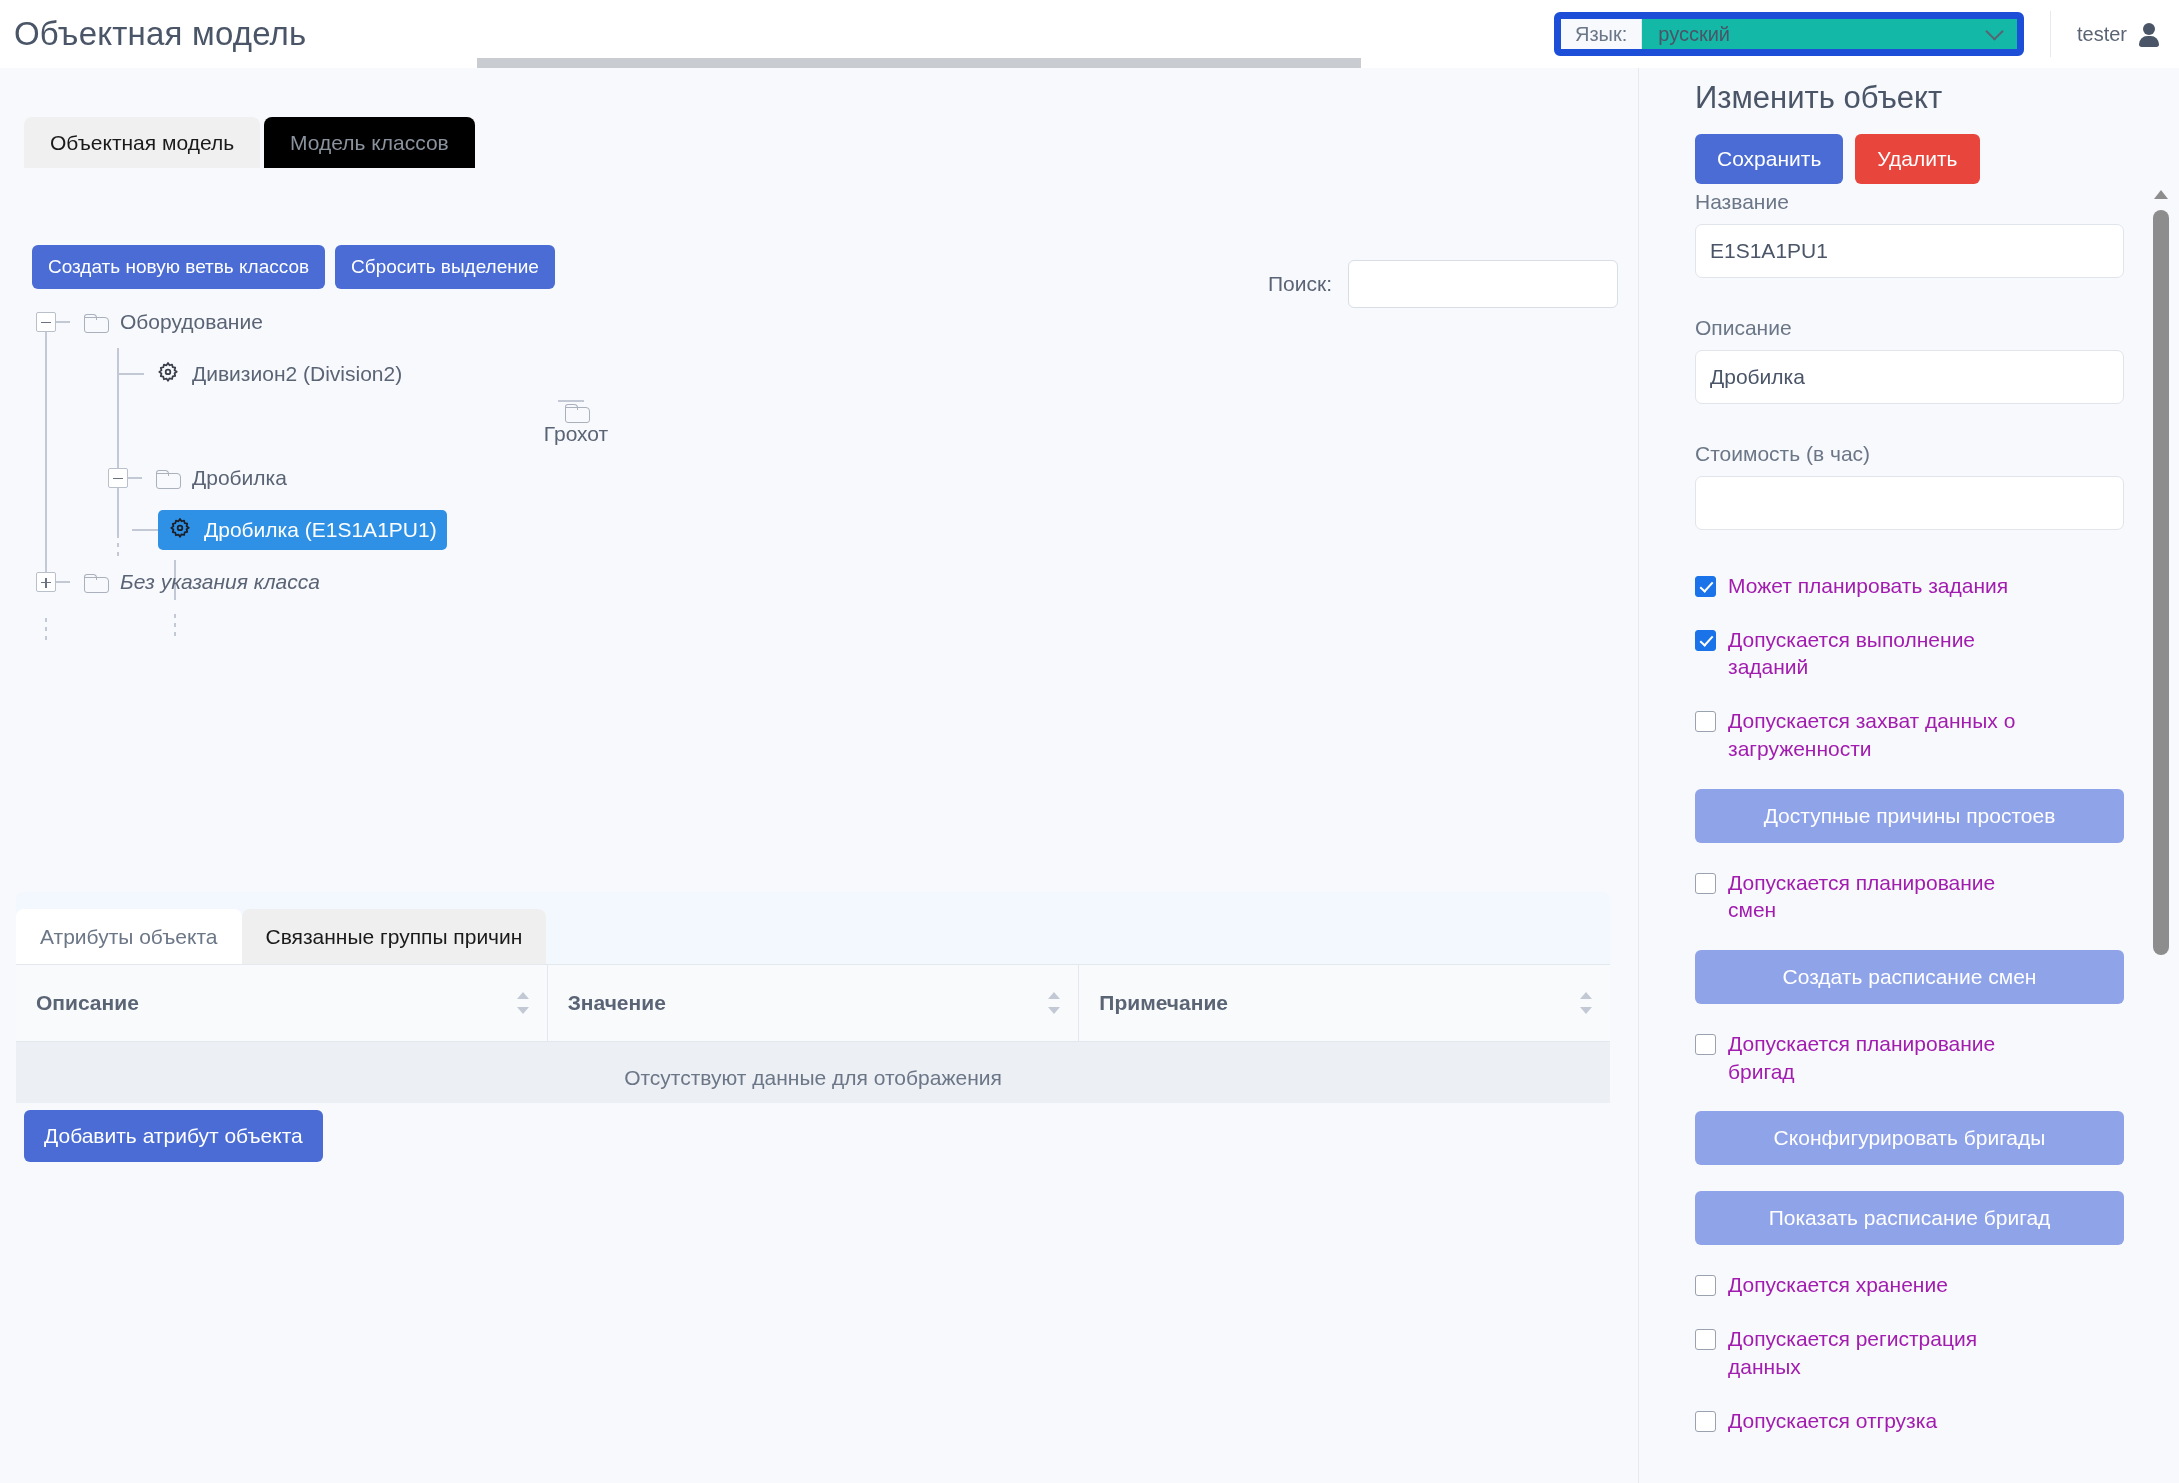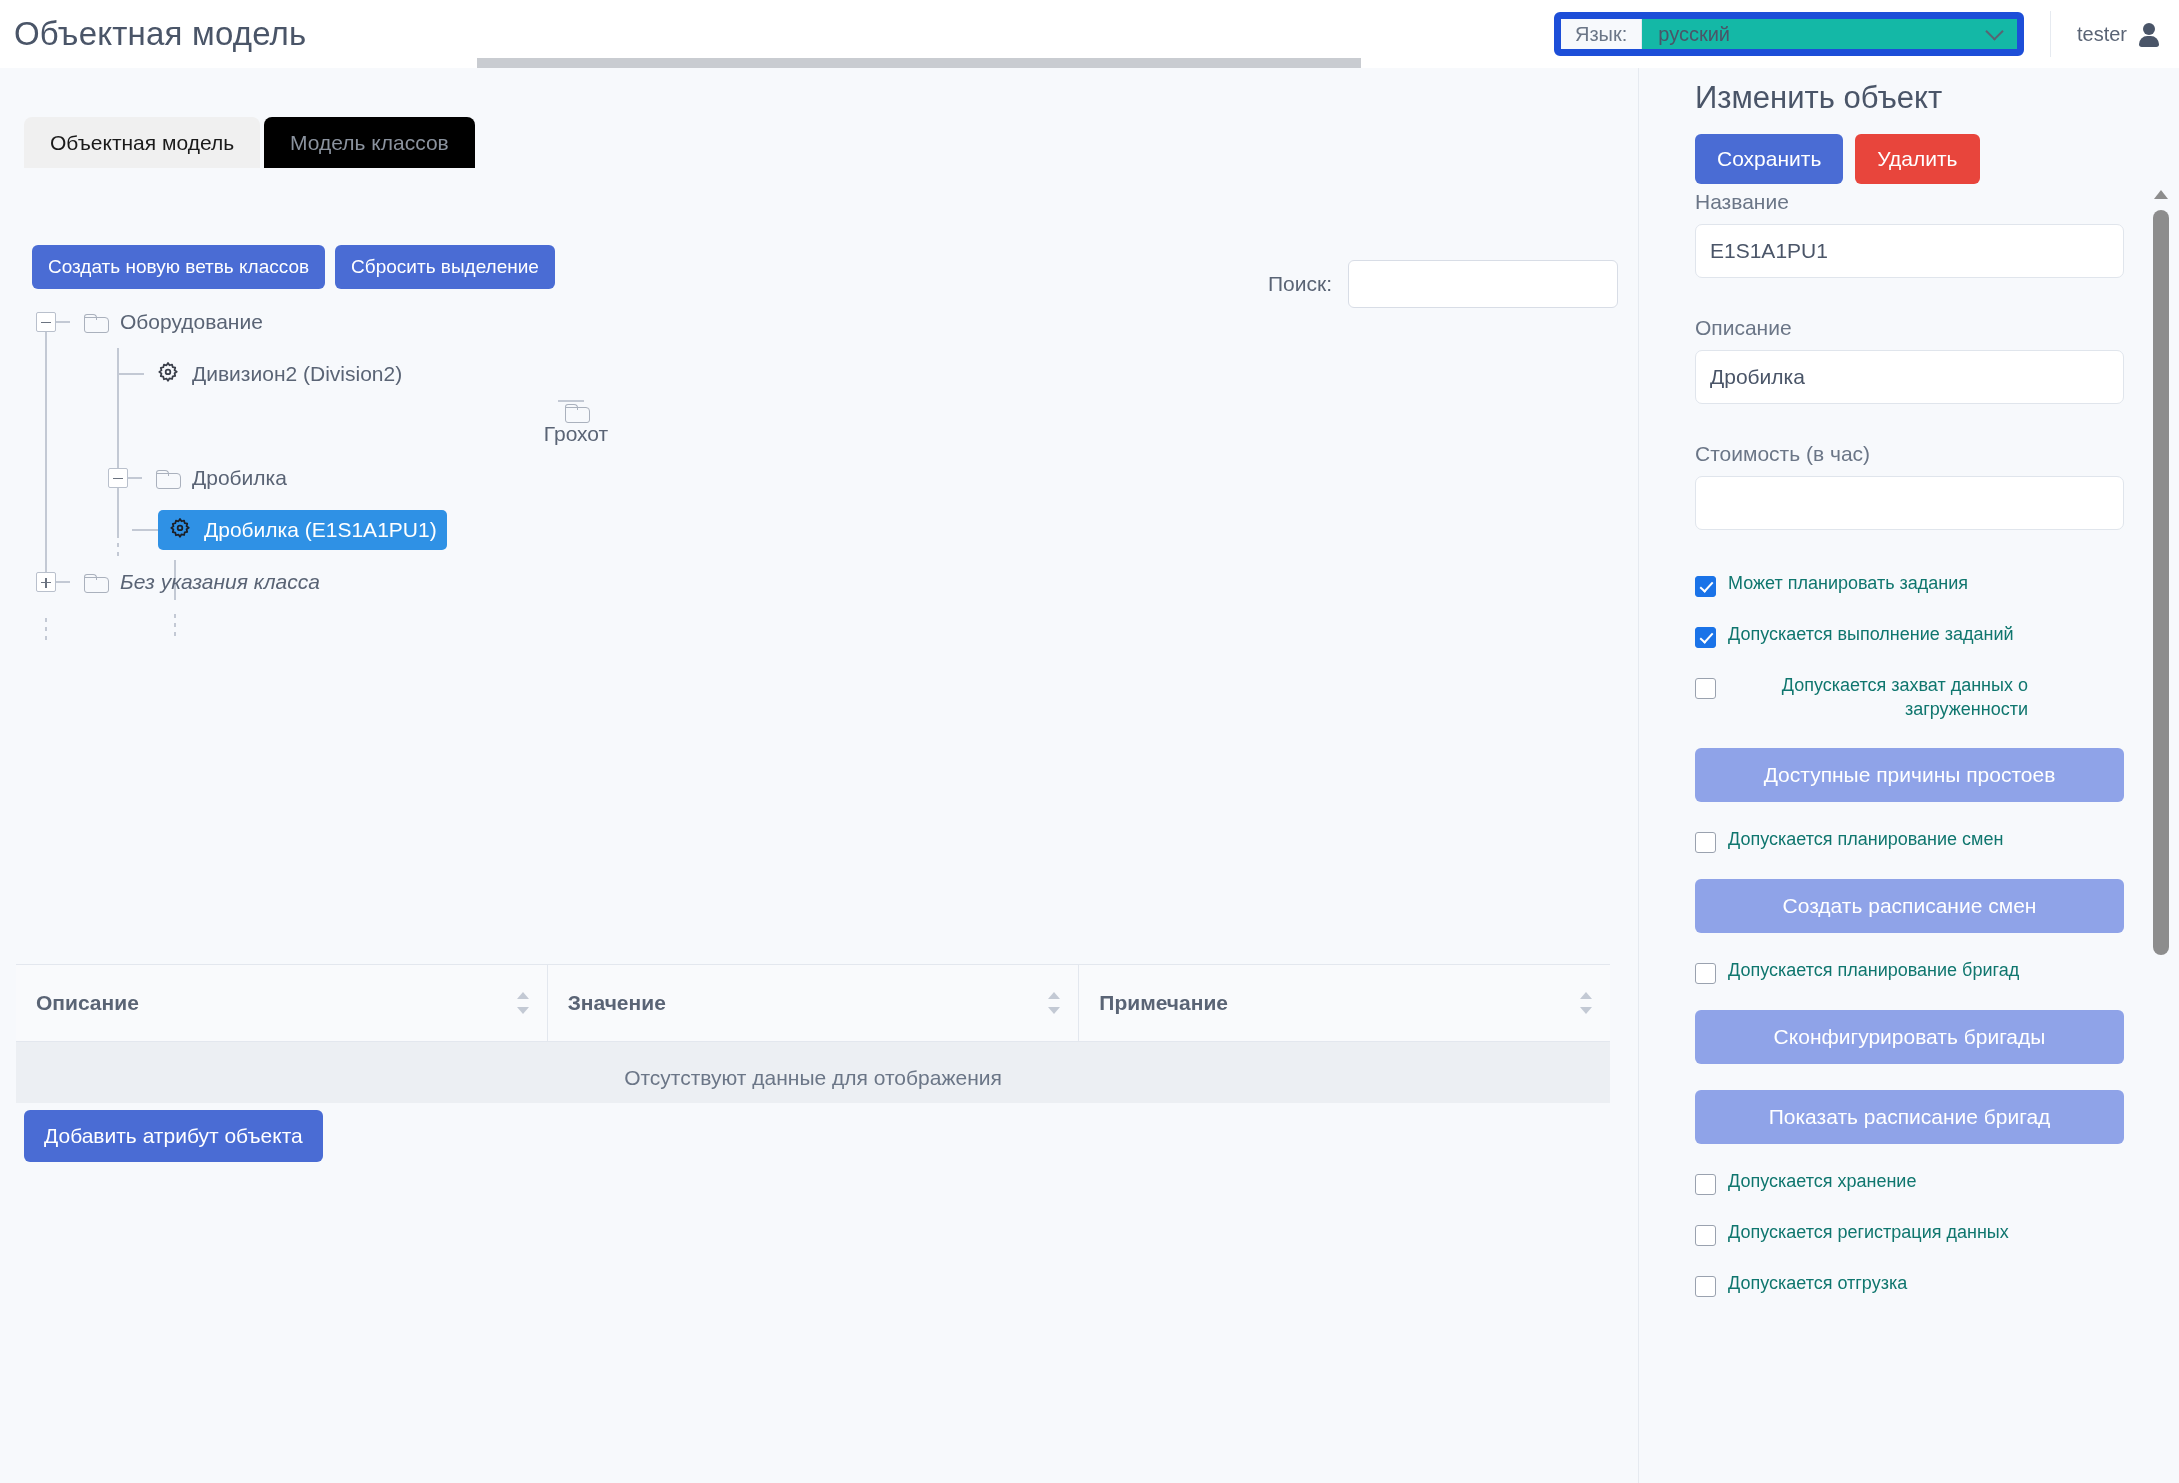--- a/index.html
+++ b/index.html
@@ -314,21 +314,21 @@
     position: relative; cursor: pointer;
   }
   .chk.on { background: #1a73e8; border-color: #1a73e8; }
   .chk.on::after {
     content: ""; position: absolute; left: 6.5px; top: 2px;
     width: 5px; height: 11px;
     border: solid #fff; border-width: 0 2.6px 2.6px 0;
     transform: rotate(42deg);
   }
   .chk-label {
-    font-size: 18px; color: #0f766e; line-height: 1.32; max-width: 300px; text-align: right;
+    font-size: 21px; color: #a21caf; line-height: 1.32; max-width: 300px;
   }
   .rp-wide-btn {
     display: block; width: 100%;
     font-size: 21px; padding: 15px 0; margin-bottom: 26px;
     text-align: center;
   }
 
   
   .sb-track {
     position: absolute; right: 8px; top: 122px;
@@ -445,20 +445,24 @@
       </div>
 
       <div class="tnode" style="padding-left:12px;">
         <span class="toggle plus"></span>
         <span class="tstub"></span>
         <span class="folder" style="margin-left:14px;"></span>
         <span class="tlabel italic">Без указания класса</span>
       </div>
     </div>
 
+    <div class="tbl-tabs">
+      <div class="ttab ttab-active">Атрибуты объекта</div>
+      <div class="ttab ttab-inactive">Связанные группы причин</div>
+    </div>
 
     <div class="tbl">
       <div class="tbl-head">
         <div class="th">
           <span>Описание</span>
           <span class="sorter">
               <i class="up"></i>
               <i class="dn"></i>
             </span>
         </div>

